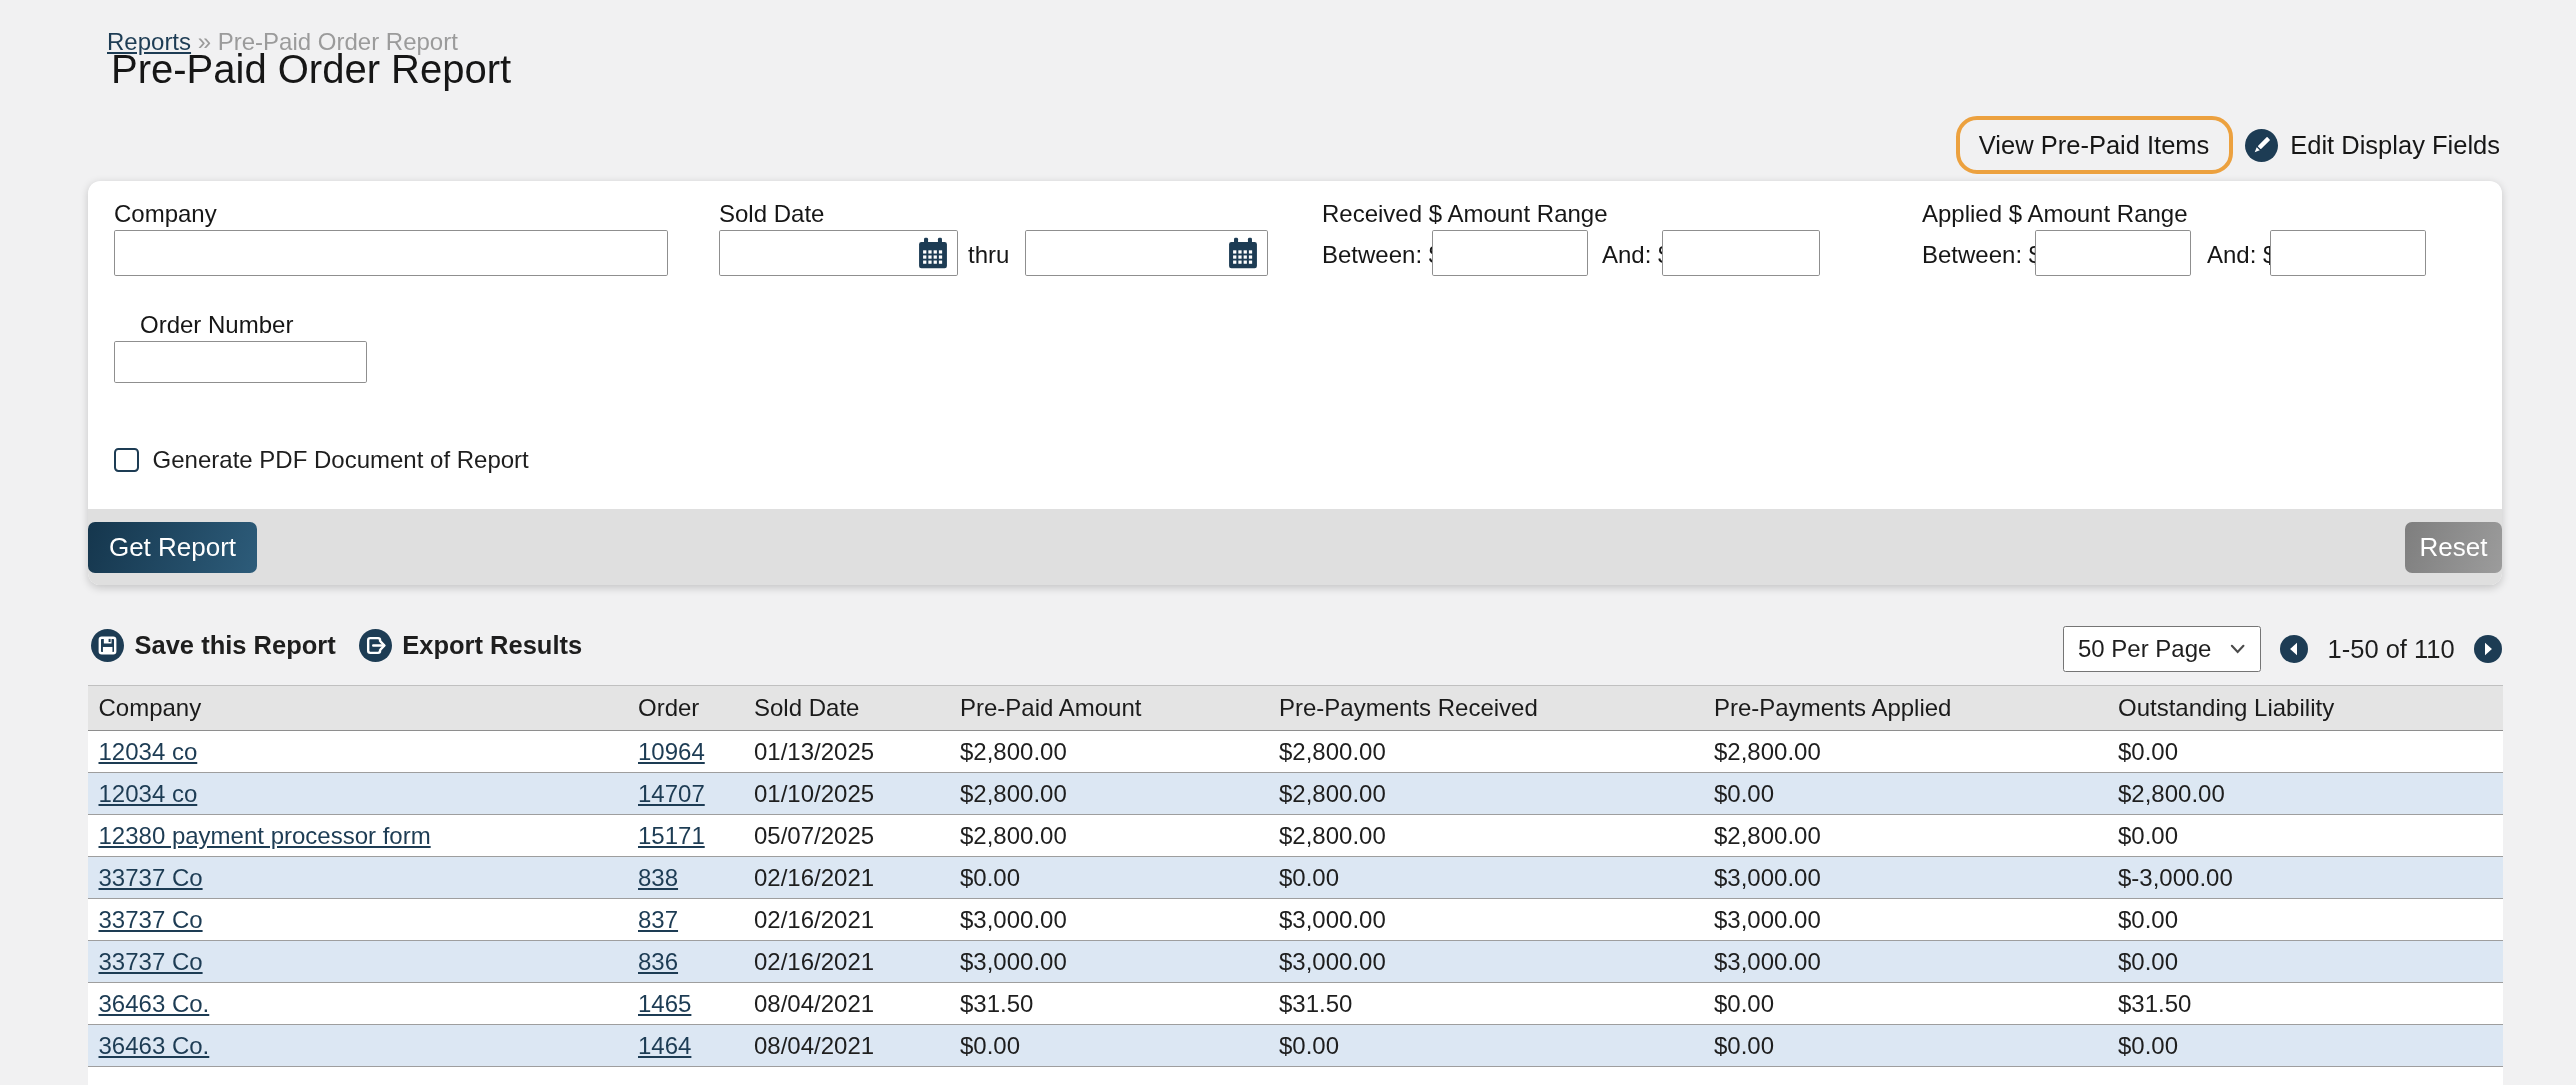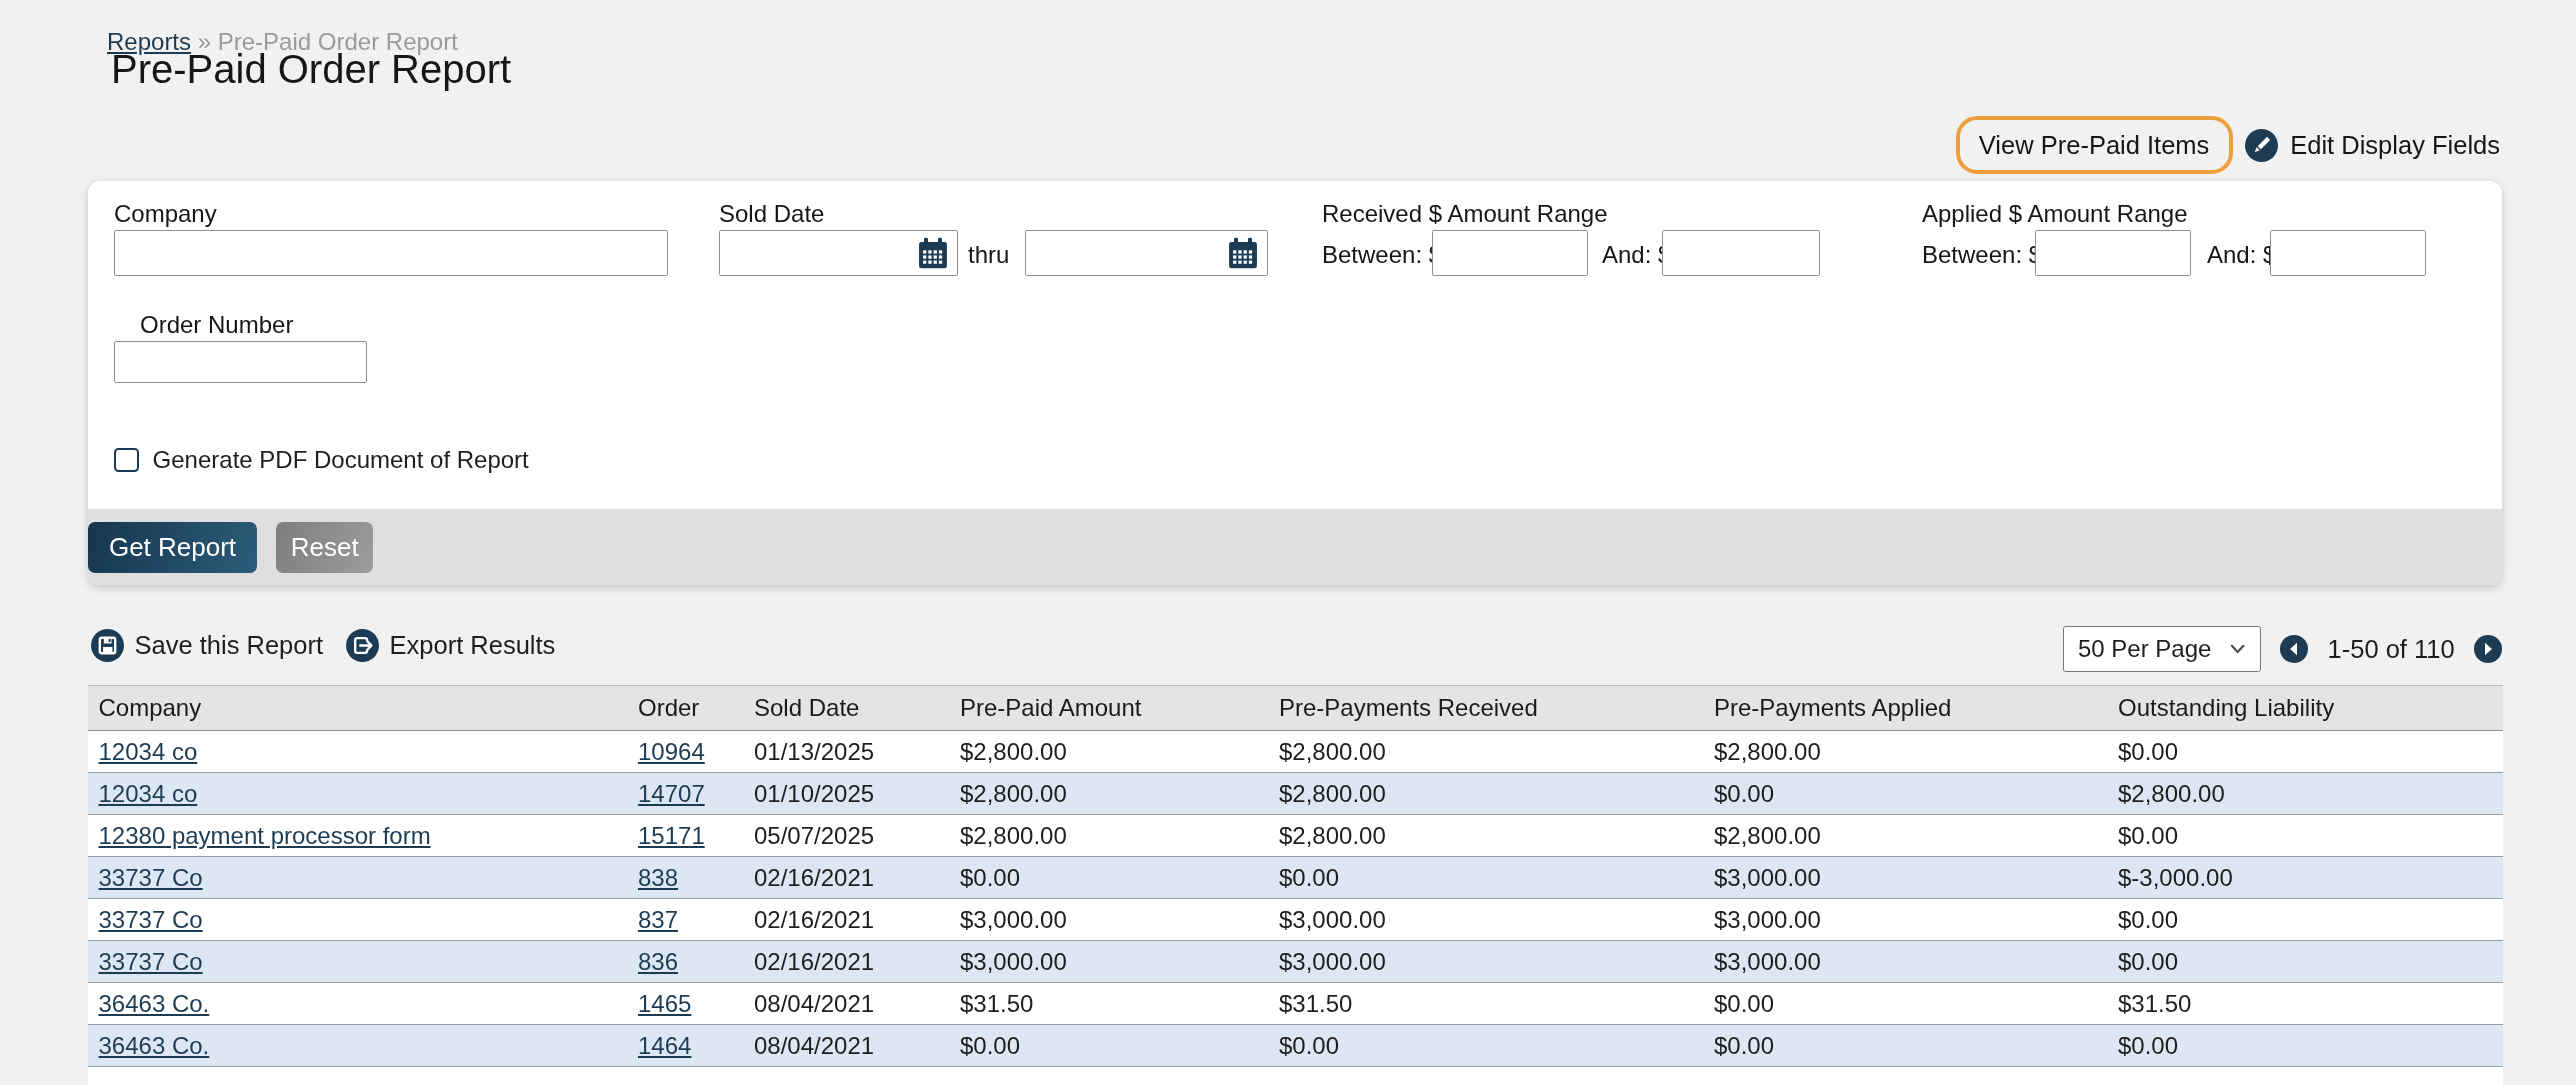--- a/index.html
+++ b/index.html
@@ -40,28 +40,28 @@
   .date-wrap { position:absolute; height:46px; }
   .date-wrap input {
     box-sizing:border-box; width:100%; height:100%; border:0.9px solid #8f8f8f; background:#fff;
     font-size:24px; font-family:inherit; padding:0 49px 0 10.5px; border-radius:1.8px;
   }
   .date-wrap svg { position:absolute; right:8.8px; top:7px; }
   .checkbox-row { position:absolute; left:26px; top:265px; display:flex; align-items:center; gap:14px; font-size:24px; }
   .checkbox { width:24.6px; height:24.6px; border:2.6px solid #1d3c54; border-radius:4.4px; background:#fff; box-sizing:border-box; }
   .band {
     position:absolute; left:0; right:0; bottom:0; height:76px; background:#dfdfdf;
-    border-radius:0 0 12.3px 12.3px; display:flex; align-items:center; justify-content:flex-start; gap:19.3px;
+    border-radius:0 0 12.3px 12.3px; display:flex; align-items:center; justify-content:space-between; gap:19.3px;
   }
   .btn { border:none; border-radius:7px; color:#fff; font-size:26px; font-family:inherit; height:51px; cursor:pointer; }
   .btn-primary { width:169px; background:linear-gradient(110deg,#15364d 0%,#2d5c7a 100%); }
   .btn-gray { width:97px; background:linear-gradient(110deg,#7e7e7e 0%,#9c9c9c 100%); }
 
   
-  .save-export { position:absolute; left:91px; top:629px; display:flex; align-items:center; gap:23px; font-size:25.5px; }
+  .save-export { position:absolute; left:91px; top:629px; display:flex; align-items:center; gap:23px; font-size:25.5px;font-weight:bold; }
   .se-item { display:flex; align-items:center; gap:10.5px; cursor:pointer; }
   .pager { position:absolute; top:626px; right:74px; display:flex; align-items:center; gap:19.3px; }
   .per-page {
     width:198px; height:46px; box-sizing:border-box; border:0.9px solid #757575; background:#fff;
     display:flex; align-items:center; justify-content:space-between; padding:0 12.3px 0 14px;
     font-size:24px; border-radius:2.6px; cursor:pointer;
   }
   .range-text { font-size:25.5px; white-space:nowrap; }
   .pager-btn { width:28px; height:28px; cursor:pointer; }
 

